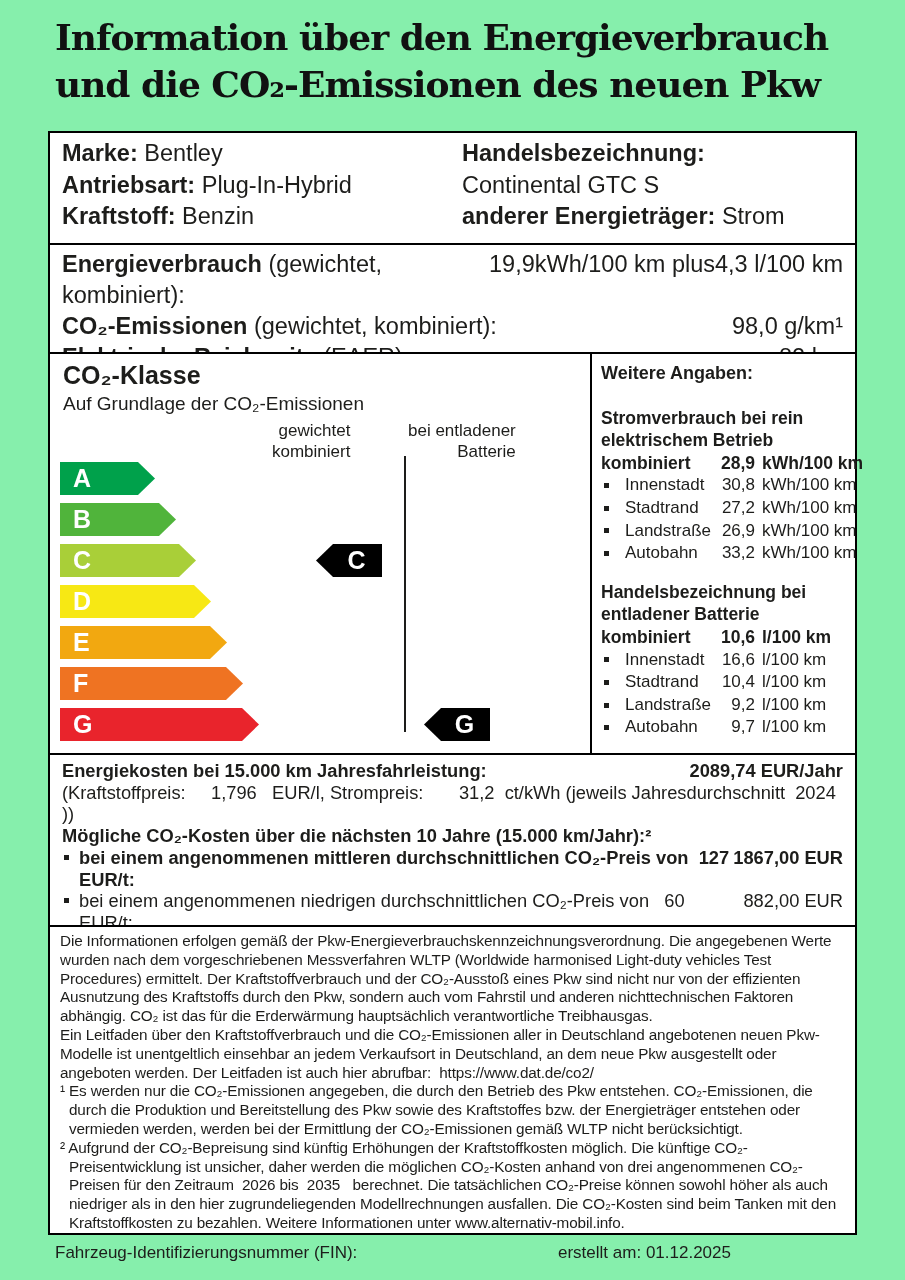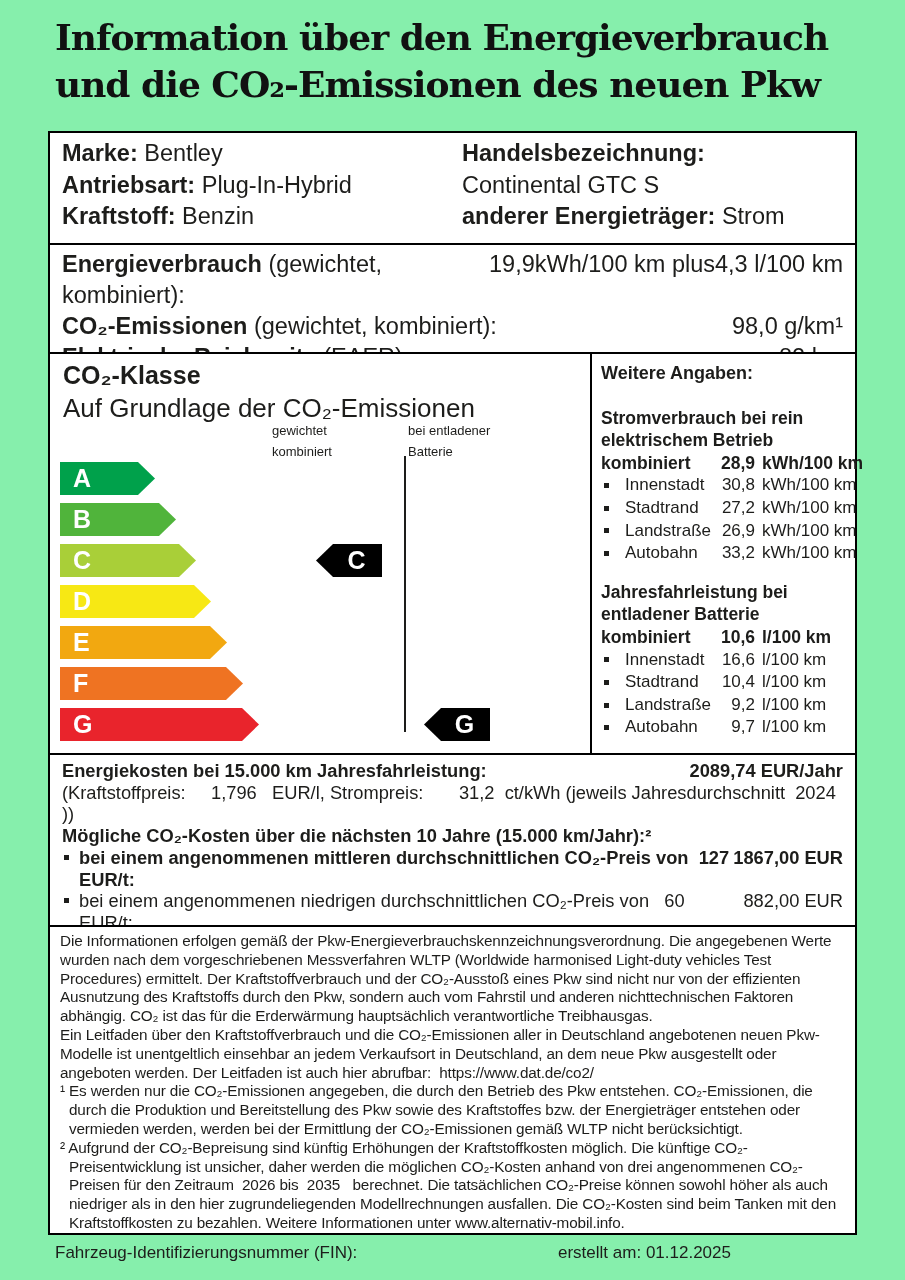--- a/index.html
+++ b/index.html
@@ -22,22 +22,22 @@
 
   
   .box-energy{top:243px;height:116px;padding:4px 12px;}
   .erow{display:flex;justify-content:space-between;font-size:23.5px;line-height:31px;}
   .erow .eval{white-space:pre;}
 
   
   .box-class{top:352px;height:489px;display:flex;padding:0;}
   .chart{position:relative;width:540px;flex:none;}
   .class-heading{position:absolute;left:13px;top:7px;font-size:25px;font-weight:700;}
-  .class-subheading{position:absolute;left:13px;top:39px;font-size:26px;}
-  .colhead{position:absolute;top:66px;font-size:13px;line-height:21px;}
+  .class-subheading{position:absolute;left:13px;top:39px;font-size:19px;}
+  .colhead{position:absolute;top:66px;font-size:17px;line-height:21px;text-align:right;}
   .colhead1{left:222px;}
   .colhead2{left:358px;}
   .vdivider{position:absolute;left:354px;top:102px;width:2px;height:276px;background:#1d1d1b;}
   .arrow{position:absolute;left:10px;height:33px;color:#fff;font-weight:700;font-size:25px;line-height:33px;
          padding-left:13px;box-sizing:border-box;
          clip-path:polygon(0 0,calc(100% - 17px) 0,100% 50%,calc(100% - 17px) 100%,0 100%);}
   .a0{top:108px;width:95px;}
   .a1{top:149px;width:116px;}
   .a2{top:190px;width:136px;}
   .a3{top:231px;width:151px;}
@@ -165,21 +165,21 @@
         </div>
         <div class="prow">
           <span class="sq"></span>
           <span class="plabel">Autobahn</span>
           <span class="pval">33,2</span>
           <span class="punit">kWh/100 km</span>
         </div>
       </div>
 
       <div class="pblock2">
-        <div class="ptitle"><span>Jahresfahrleistung bei</span><br><span>entladener Batterie</span></div>
+        <div class="ptitle"><span>Handelsbezeichnung bei</span><br><span>entladener Batterie</span></div>
         <div class="prow komb">
           <span class="plabel">kombiniert</span>
           <span class="pval">10,6</span>
           <span class="punit">l/100 km</span>
         </div>
         <div class="prow">
           <span class="sq"></span>
           <span class="plabel">Innenstadt</span>
           <span class="pval">16,6</span>
           <span class="punit">l/100 km</span>

